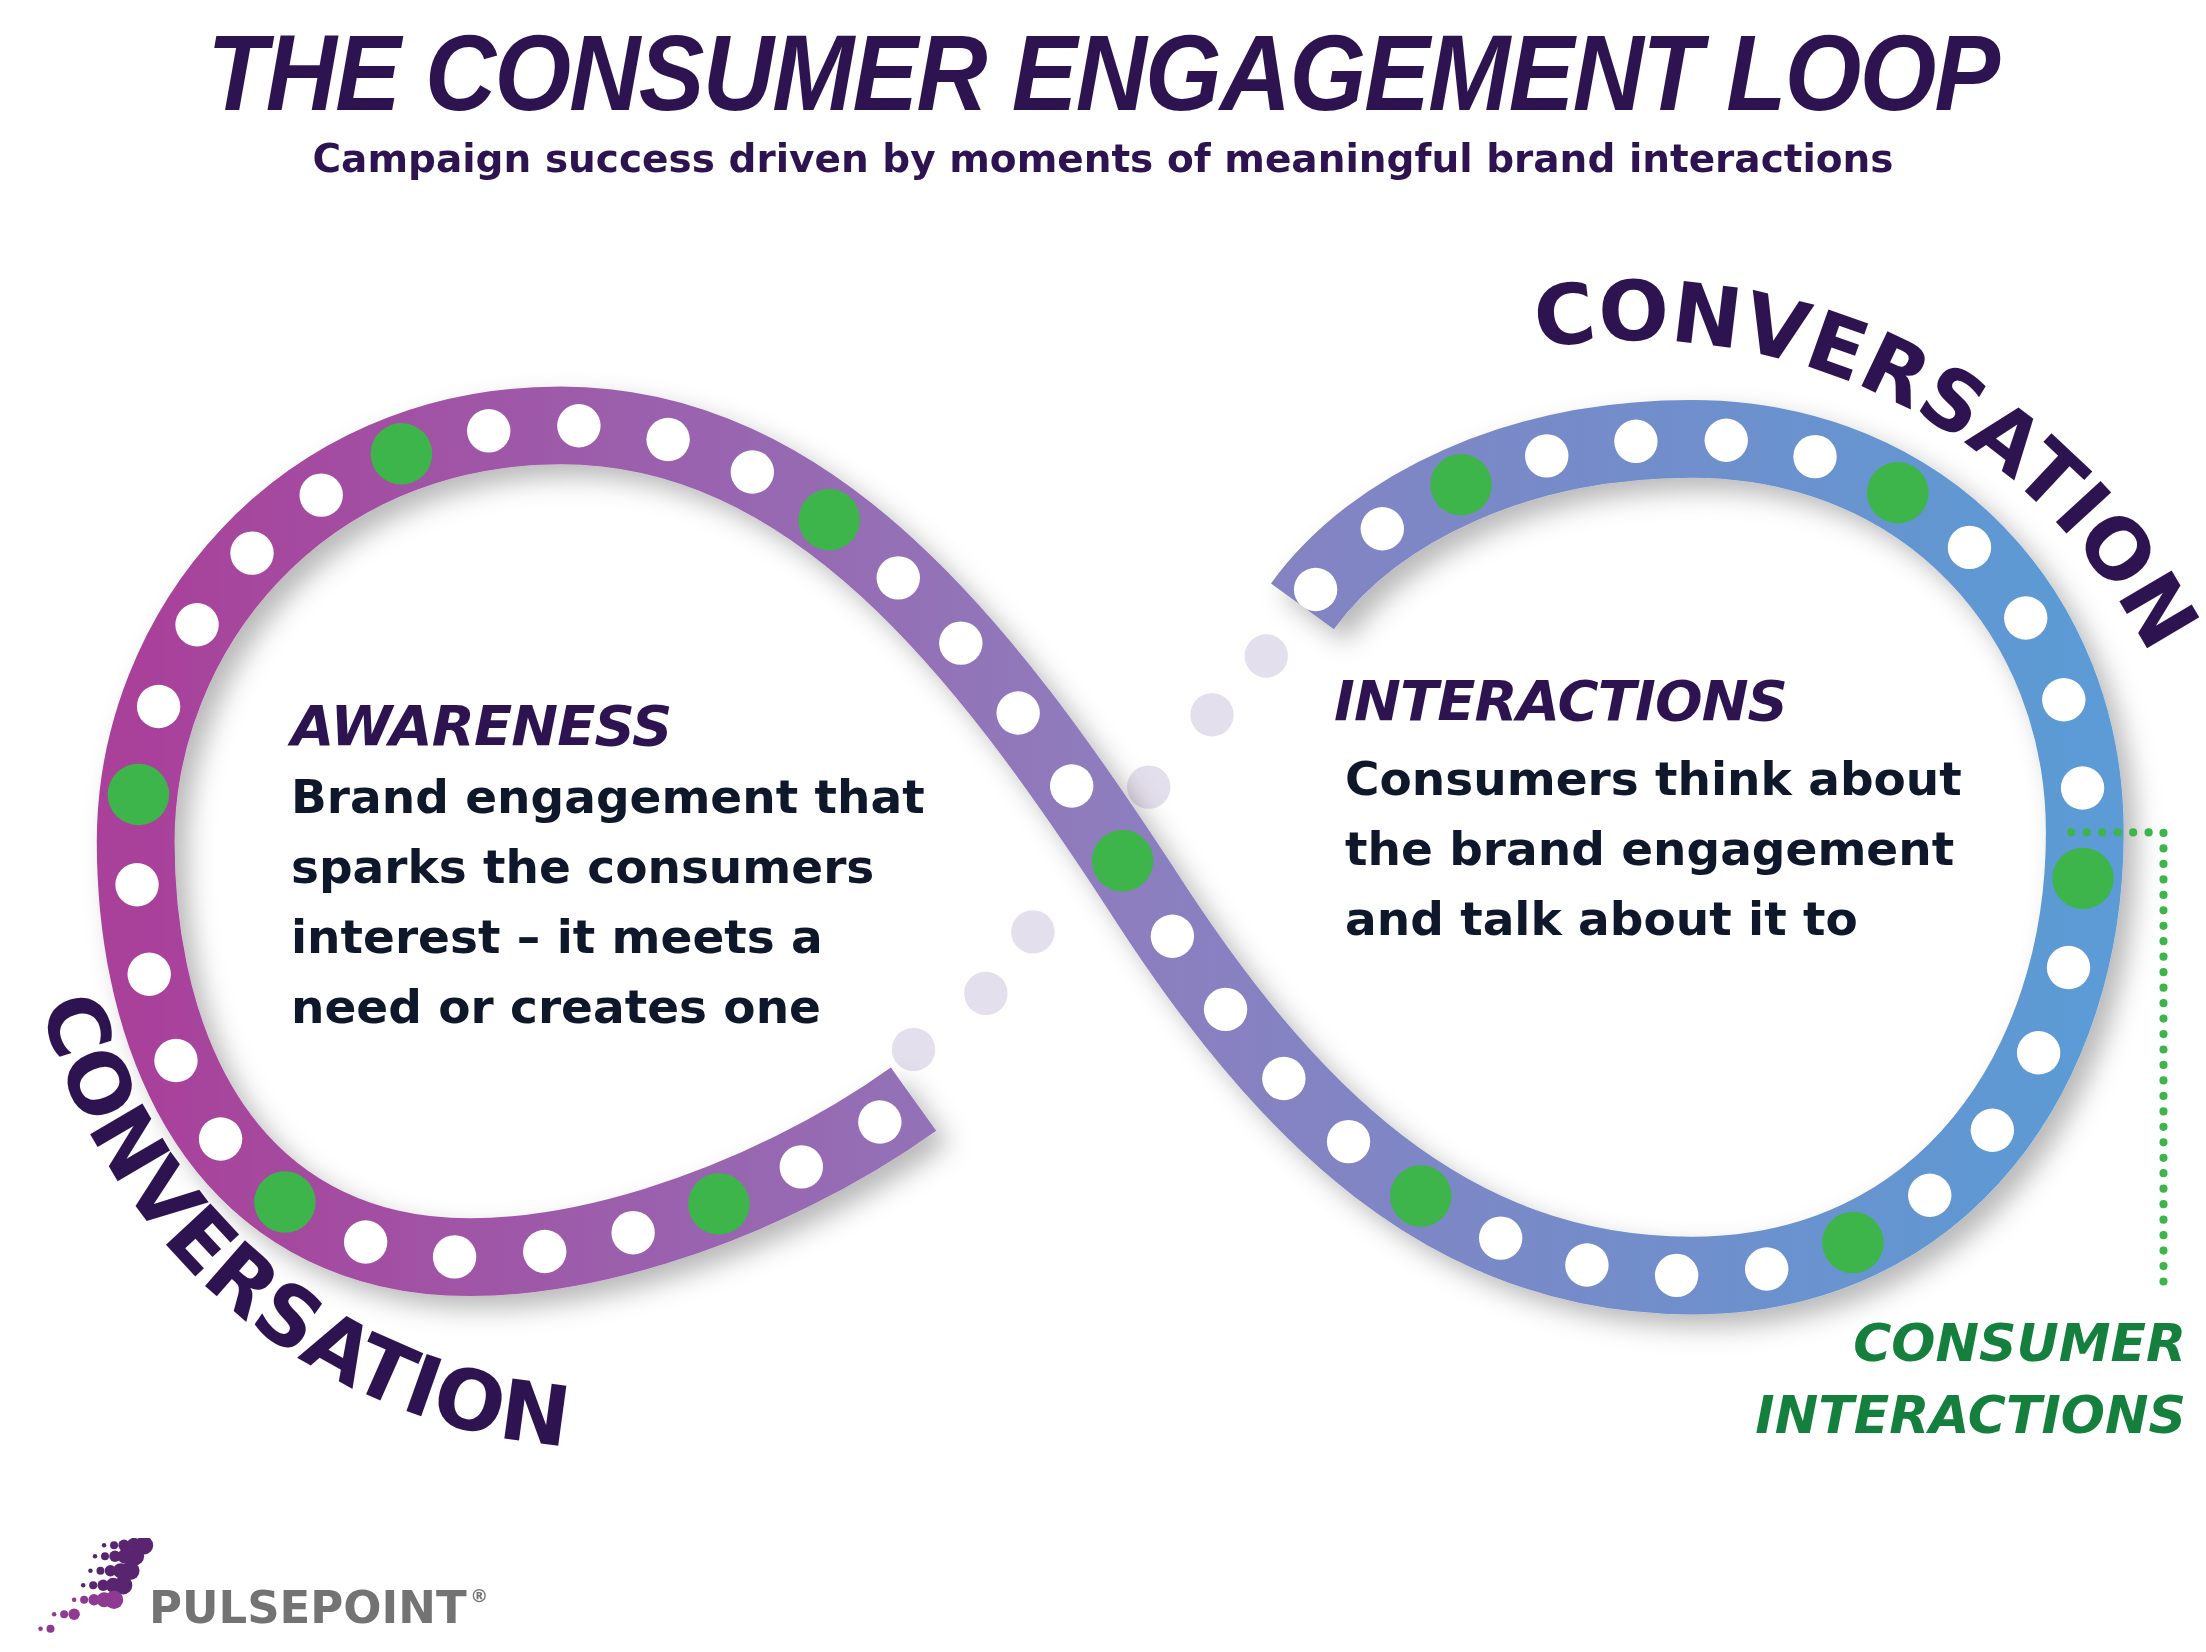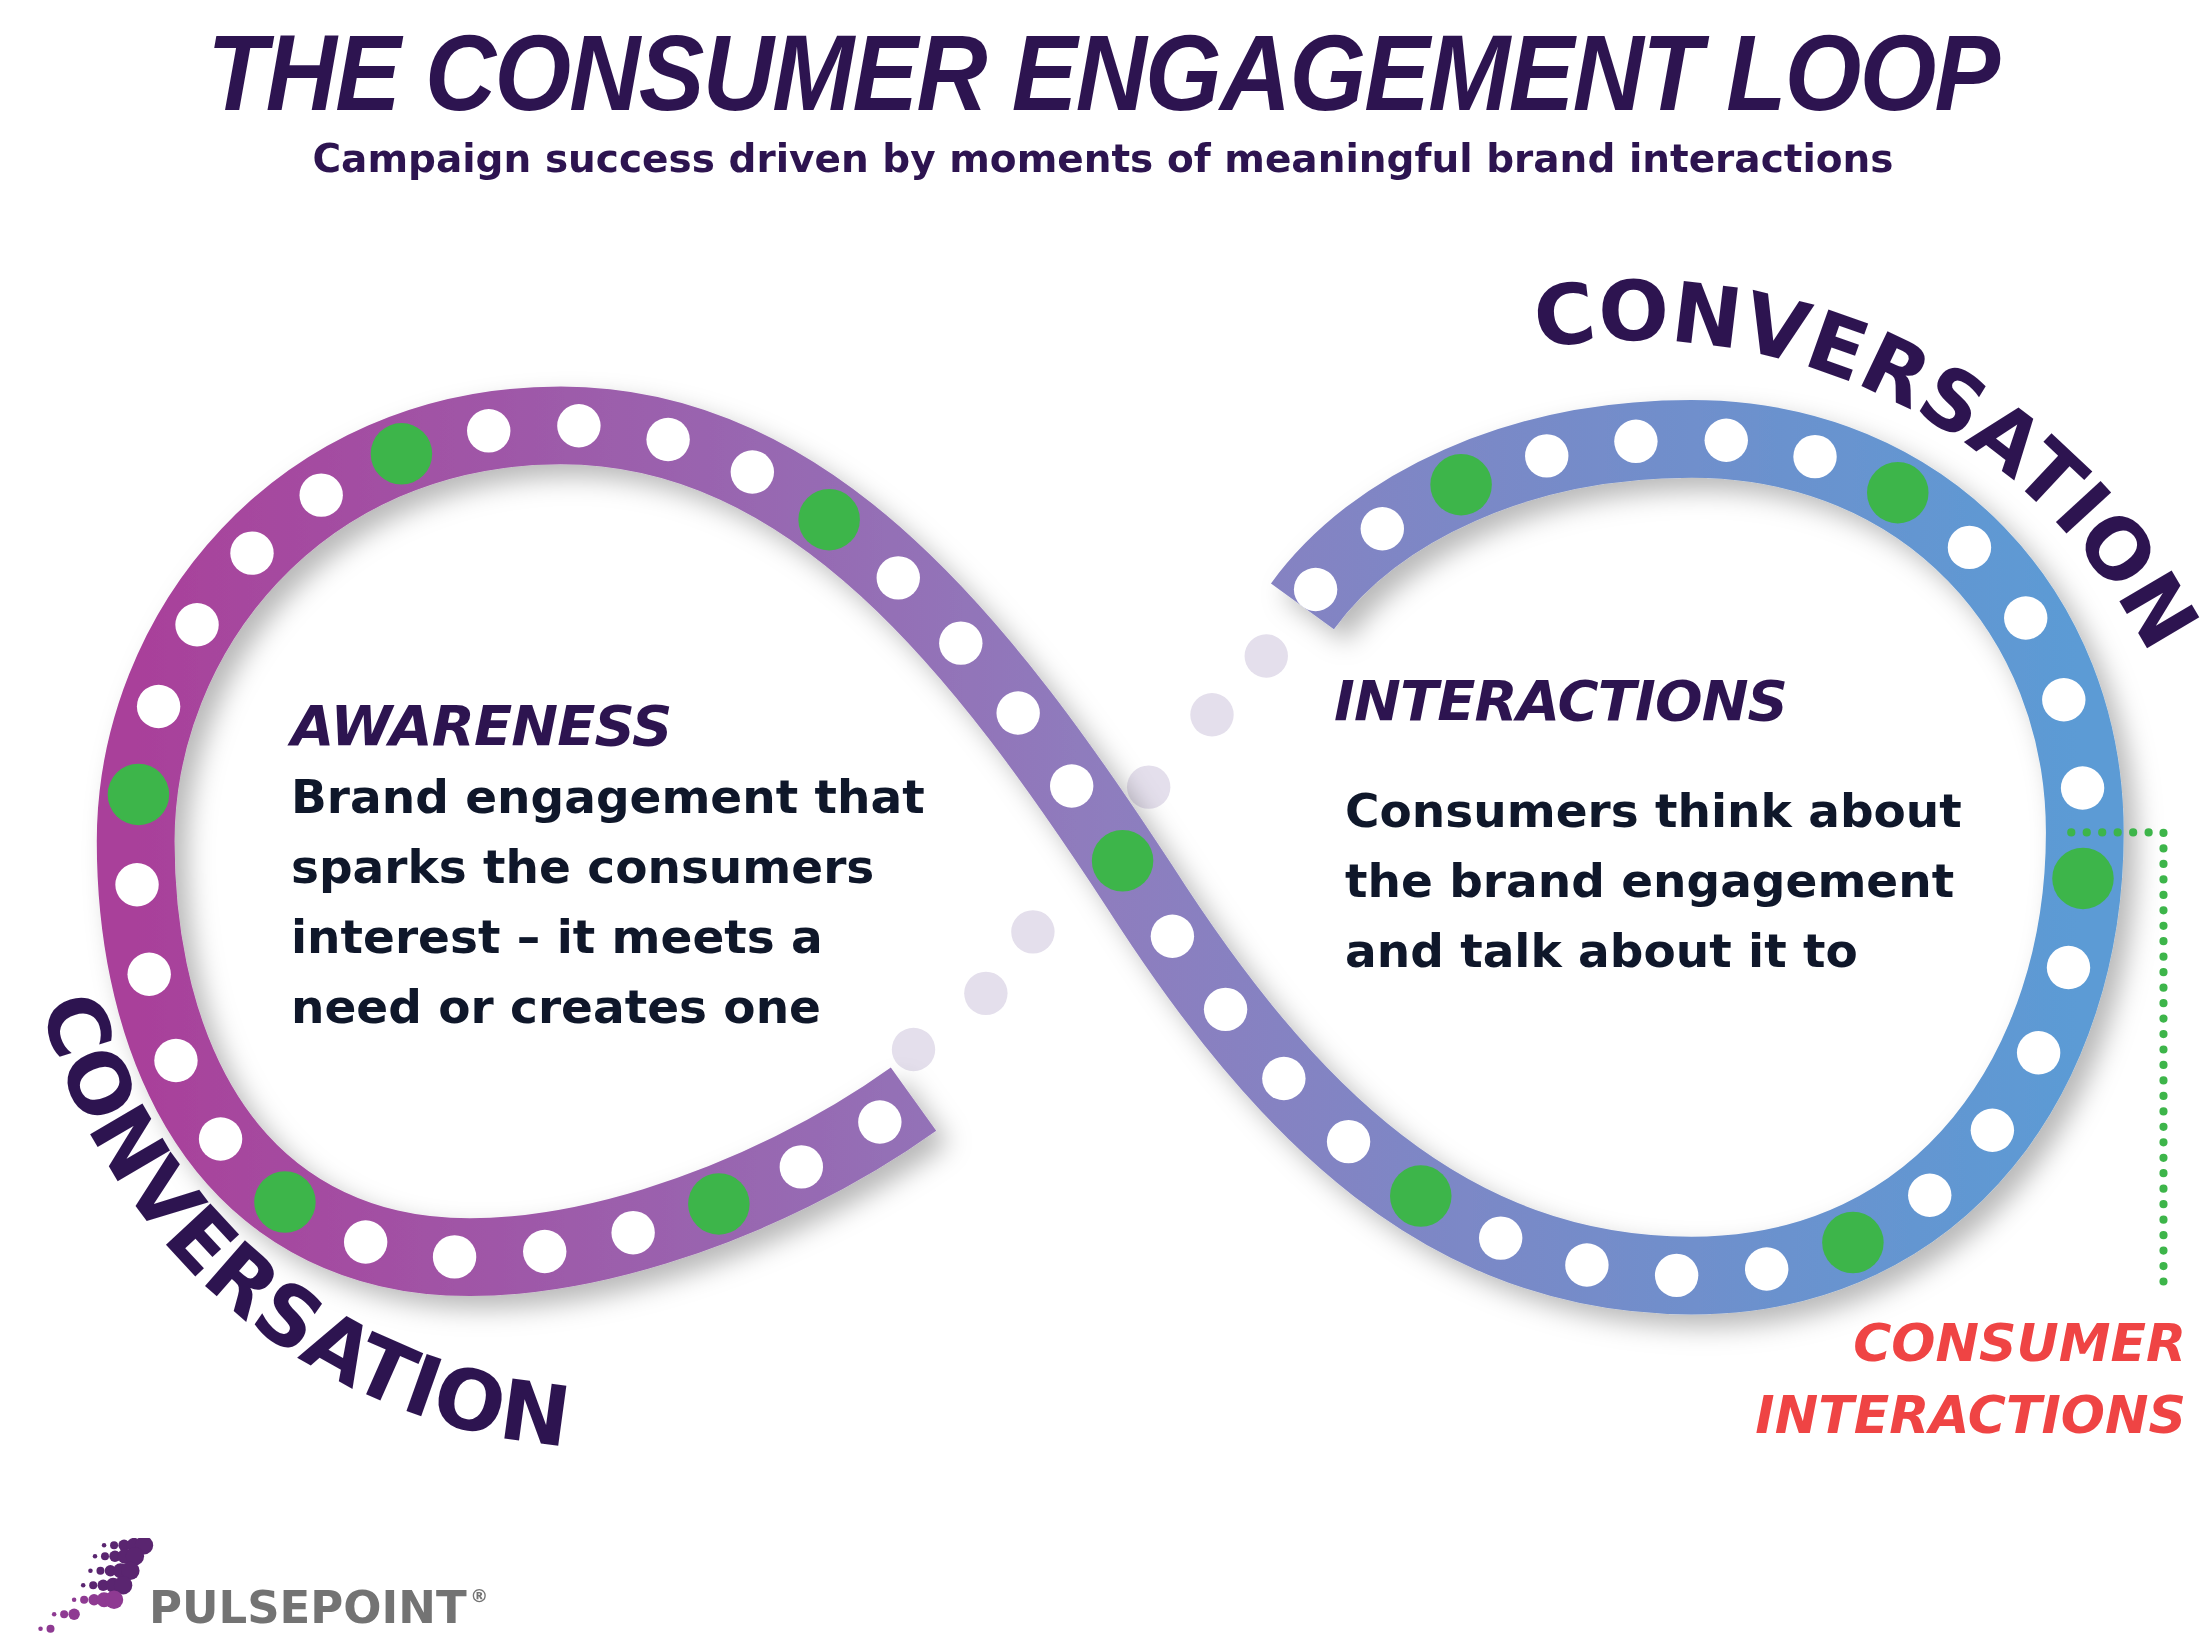--- a/index.html
+++ b/index.html
@@ -2,21 +2,21 @@
 <html style="font-size:14.5px"><head>
 <meta charset="utf-8">
 <style>
   html,body{margin:0;padding:0;background:#fff;}
   body{width:2206px;height:1653px;position:relative;overflow:hidden;font-family:"Liberation Sans",sans-serif;}
   .title{position:absolute;left:0;width:2206px;top:11px;text-align:center;font-family:"Liberation Sans",sans-serif;font-weight:900;font-style:italic;font-size:107px;letter-spacing:-1.8px;color:#2d1450;transform:scaleX(0.92);transform-origin:center;margin:0;}
   .subtitle{position:absolute;left:0;width:2206px;top:136px;text-align:center;font-family:"DejaVu Sans",sans-serif;font-weight:bold;font-size:39px;color:#2d1450;letter-spacing:0px;}
   svg.diagram{position:absolute;left:0;top:0;}
   .stage-title{position:absolute;font-family:"DejaVu Sans",sans-serif;font-weight:900;font-style:italic;font-size:56px;color:#2d1450;letter-spacing:-0.9px;}
   .stage-body{position:absolute;font-family:"DejaVu Sans",sans-serif;font-weight:bold;font-size:47px;line-height:70px;color:#0f172a;}
-  .ci{position:absolute;font-family:"DejaVu Sans",sans-serif;font-weight:900;font-style:italic;font-size:52px;color:#ef4444;text-align:right;line-height:72px;}
+  .ci{position:absolute;font-family:"DejaVu Sans",sans-serif;font-weight:900;font-style:italic;font-size:52px;color:#15803d;text-align:right;line-height:72px;}
   .logo{position:absolute;left:36px;top:1538px;}
   .logo-text{position:absolute;left:149px;top:1581px;font-family:"DejaVu Sans",sans-serif;font-weight:900;font-size:45px;color:#737373;letter-spacing:0px;}
   .reg{font-size:18px;vertical-align:top;position:relative;top:3.6px;margin-left:3.6px;}
   .curved{font-family:"DejaVu Sans",sans-serif;font-weight:900;font-size:92px;fill:#2d1450;}
 </style>
 </head>
 <body>
 
 <div class="title">THE CONSUMER ENGAGEMENT LOOP</div>
 <div class="subtitle">Campaign success driven by moments of meaningful brand interactions</div>
@@ -124,21 +124,21 @@
 
 <div class="stage-title" style="left:291px;top:681px;margin-top:12px;">AWARENESS</div>
 <div class="stage-body" style="left:291px;top:762px;">
   <div>Brand engagement that</div>
   <div>sparks the consumers</div>
   <div>interest – it meets a</div>
   <div>need or creates one</div>
 </div>
 
 <div class="stage-title" style="left:1334px;top:668px;">INTERACTIONS</div>
-<div class="stage-body" style="left:1345px;top:744px;margin-top:32px;">
+<div class="stage-body" style="left:1345px;top:744px;">
   <div>Consumers think about</div>
   <div>the brand engagement</div>
   <div>and talk about it to</div>
 </div>
 
 <div class="ci" style="right:20px;top:1307px;">
   <div>CONSUMER</div>
   <div>INTERACTIONS</div>
 </div>
 

